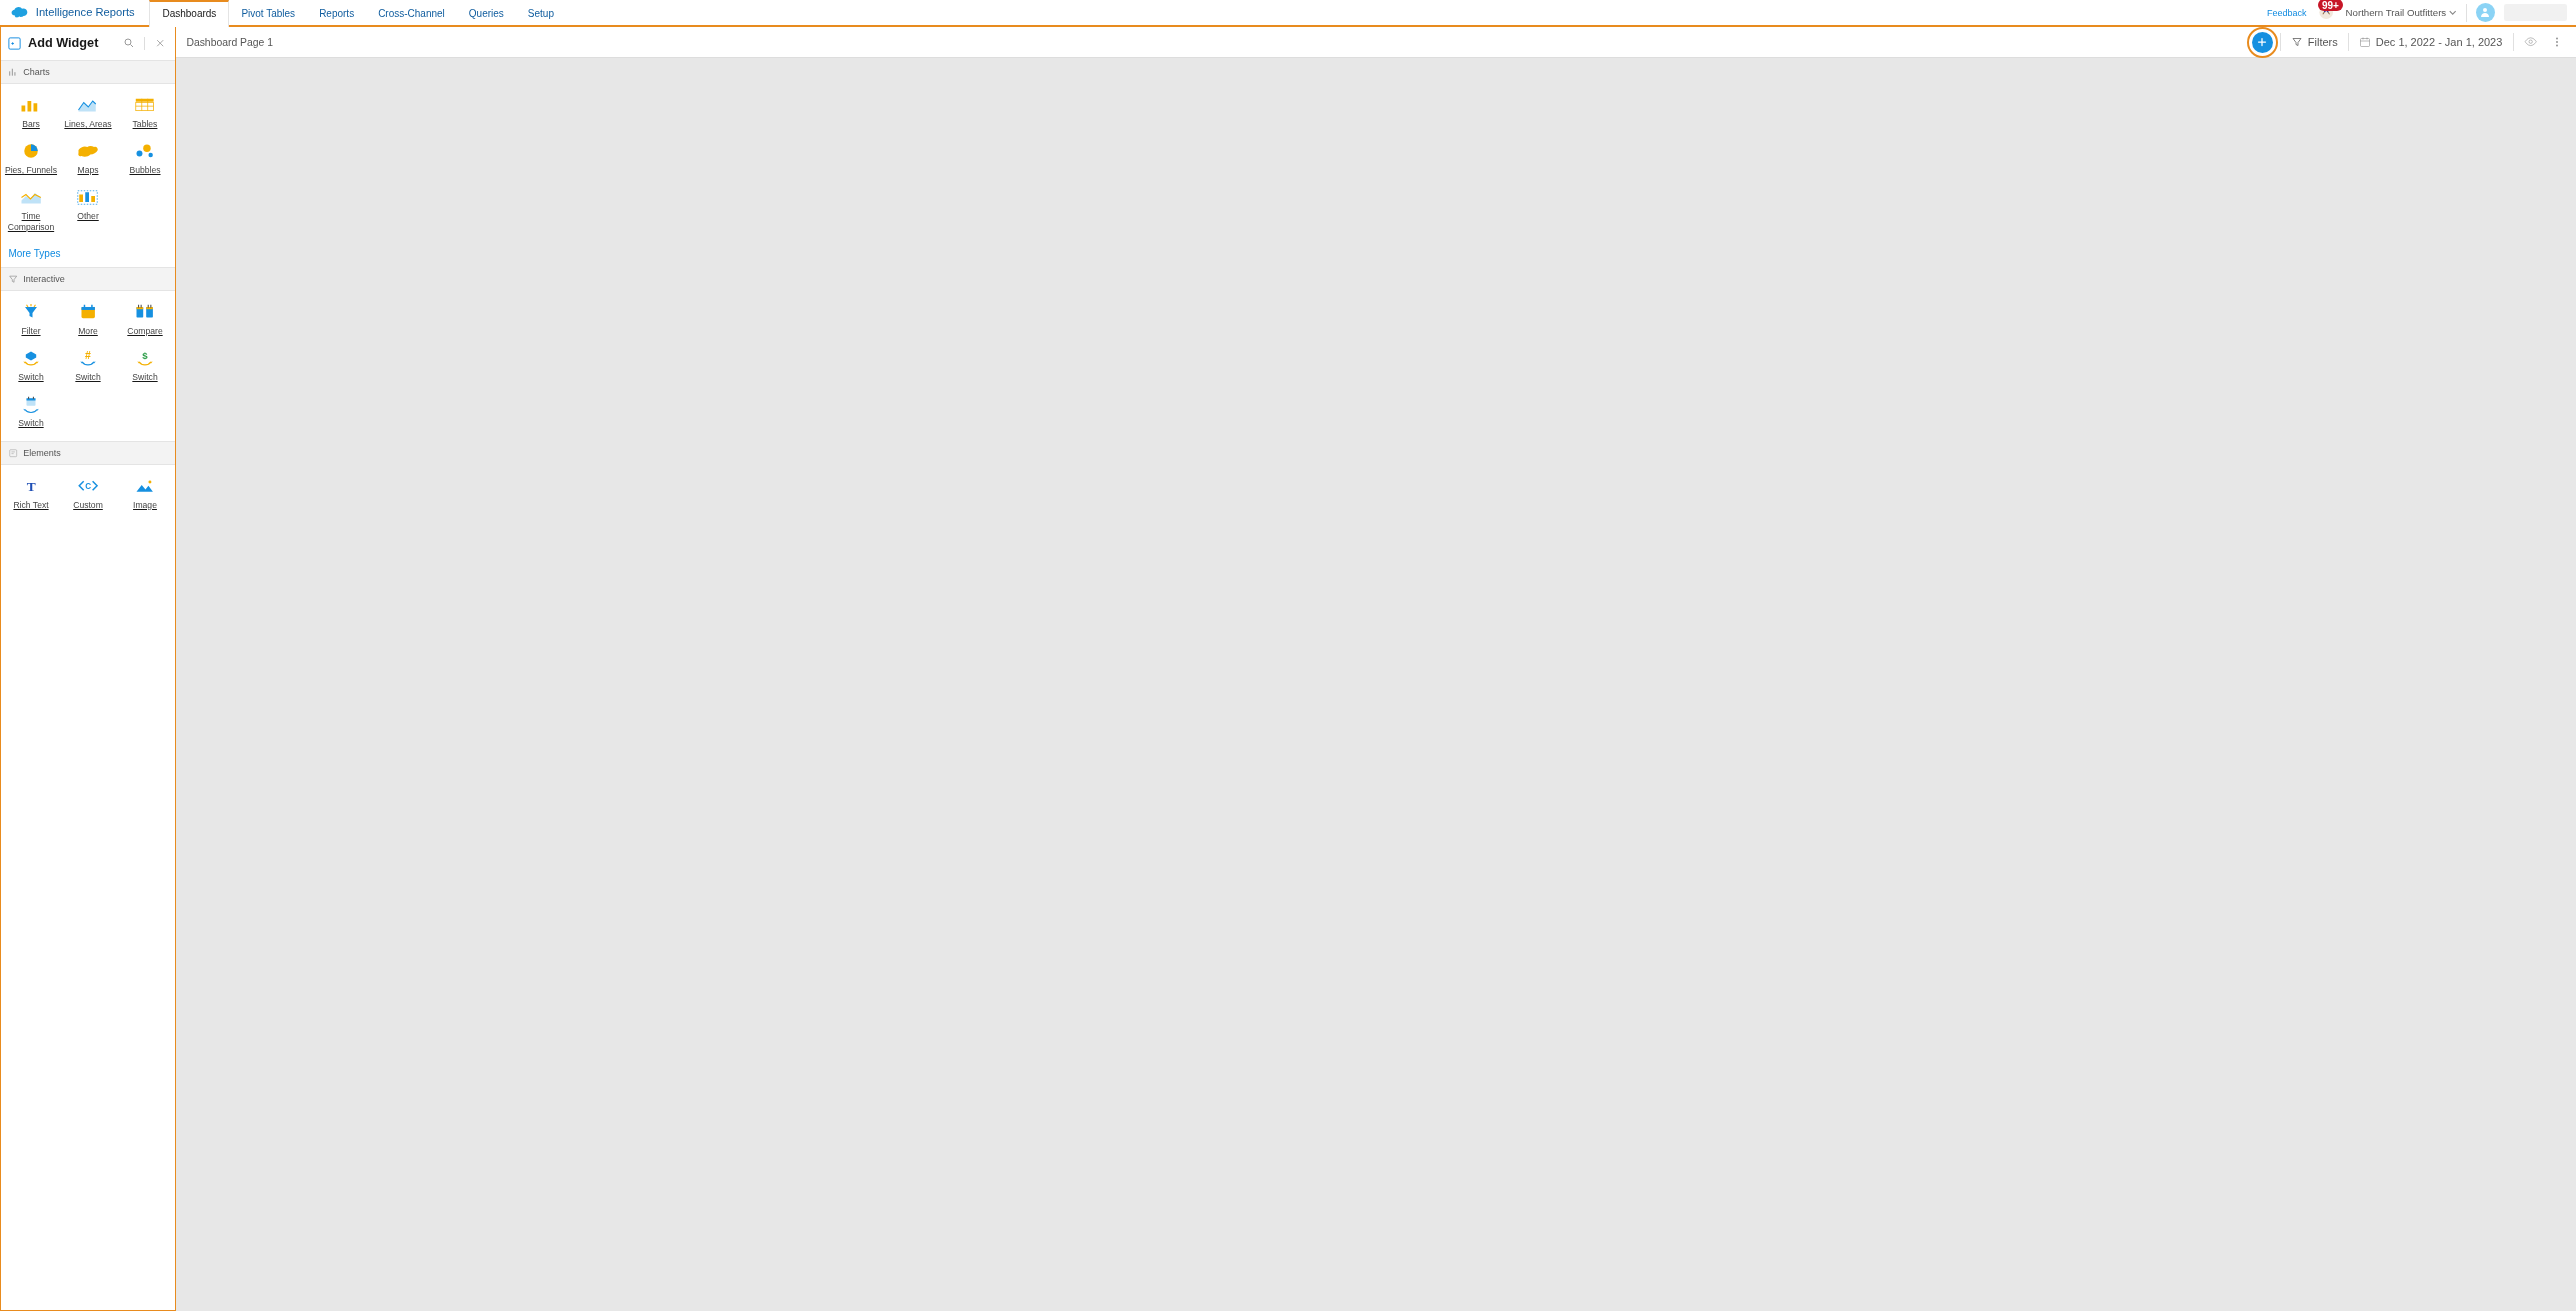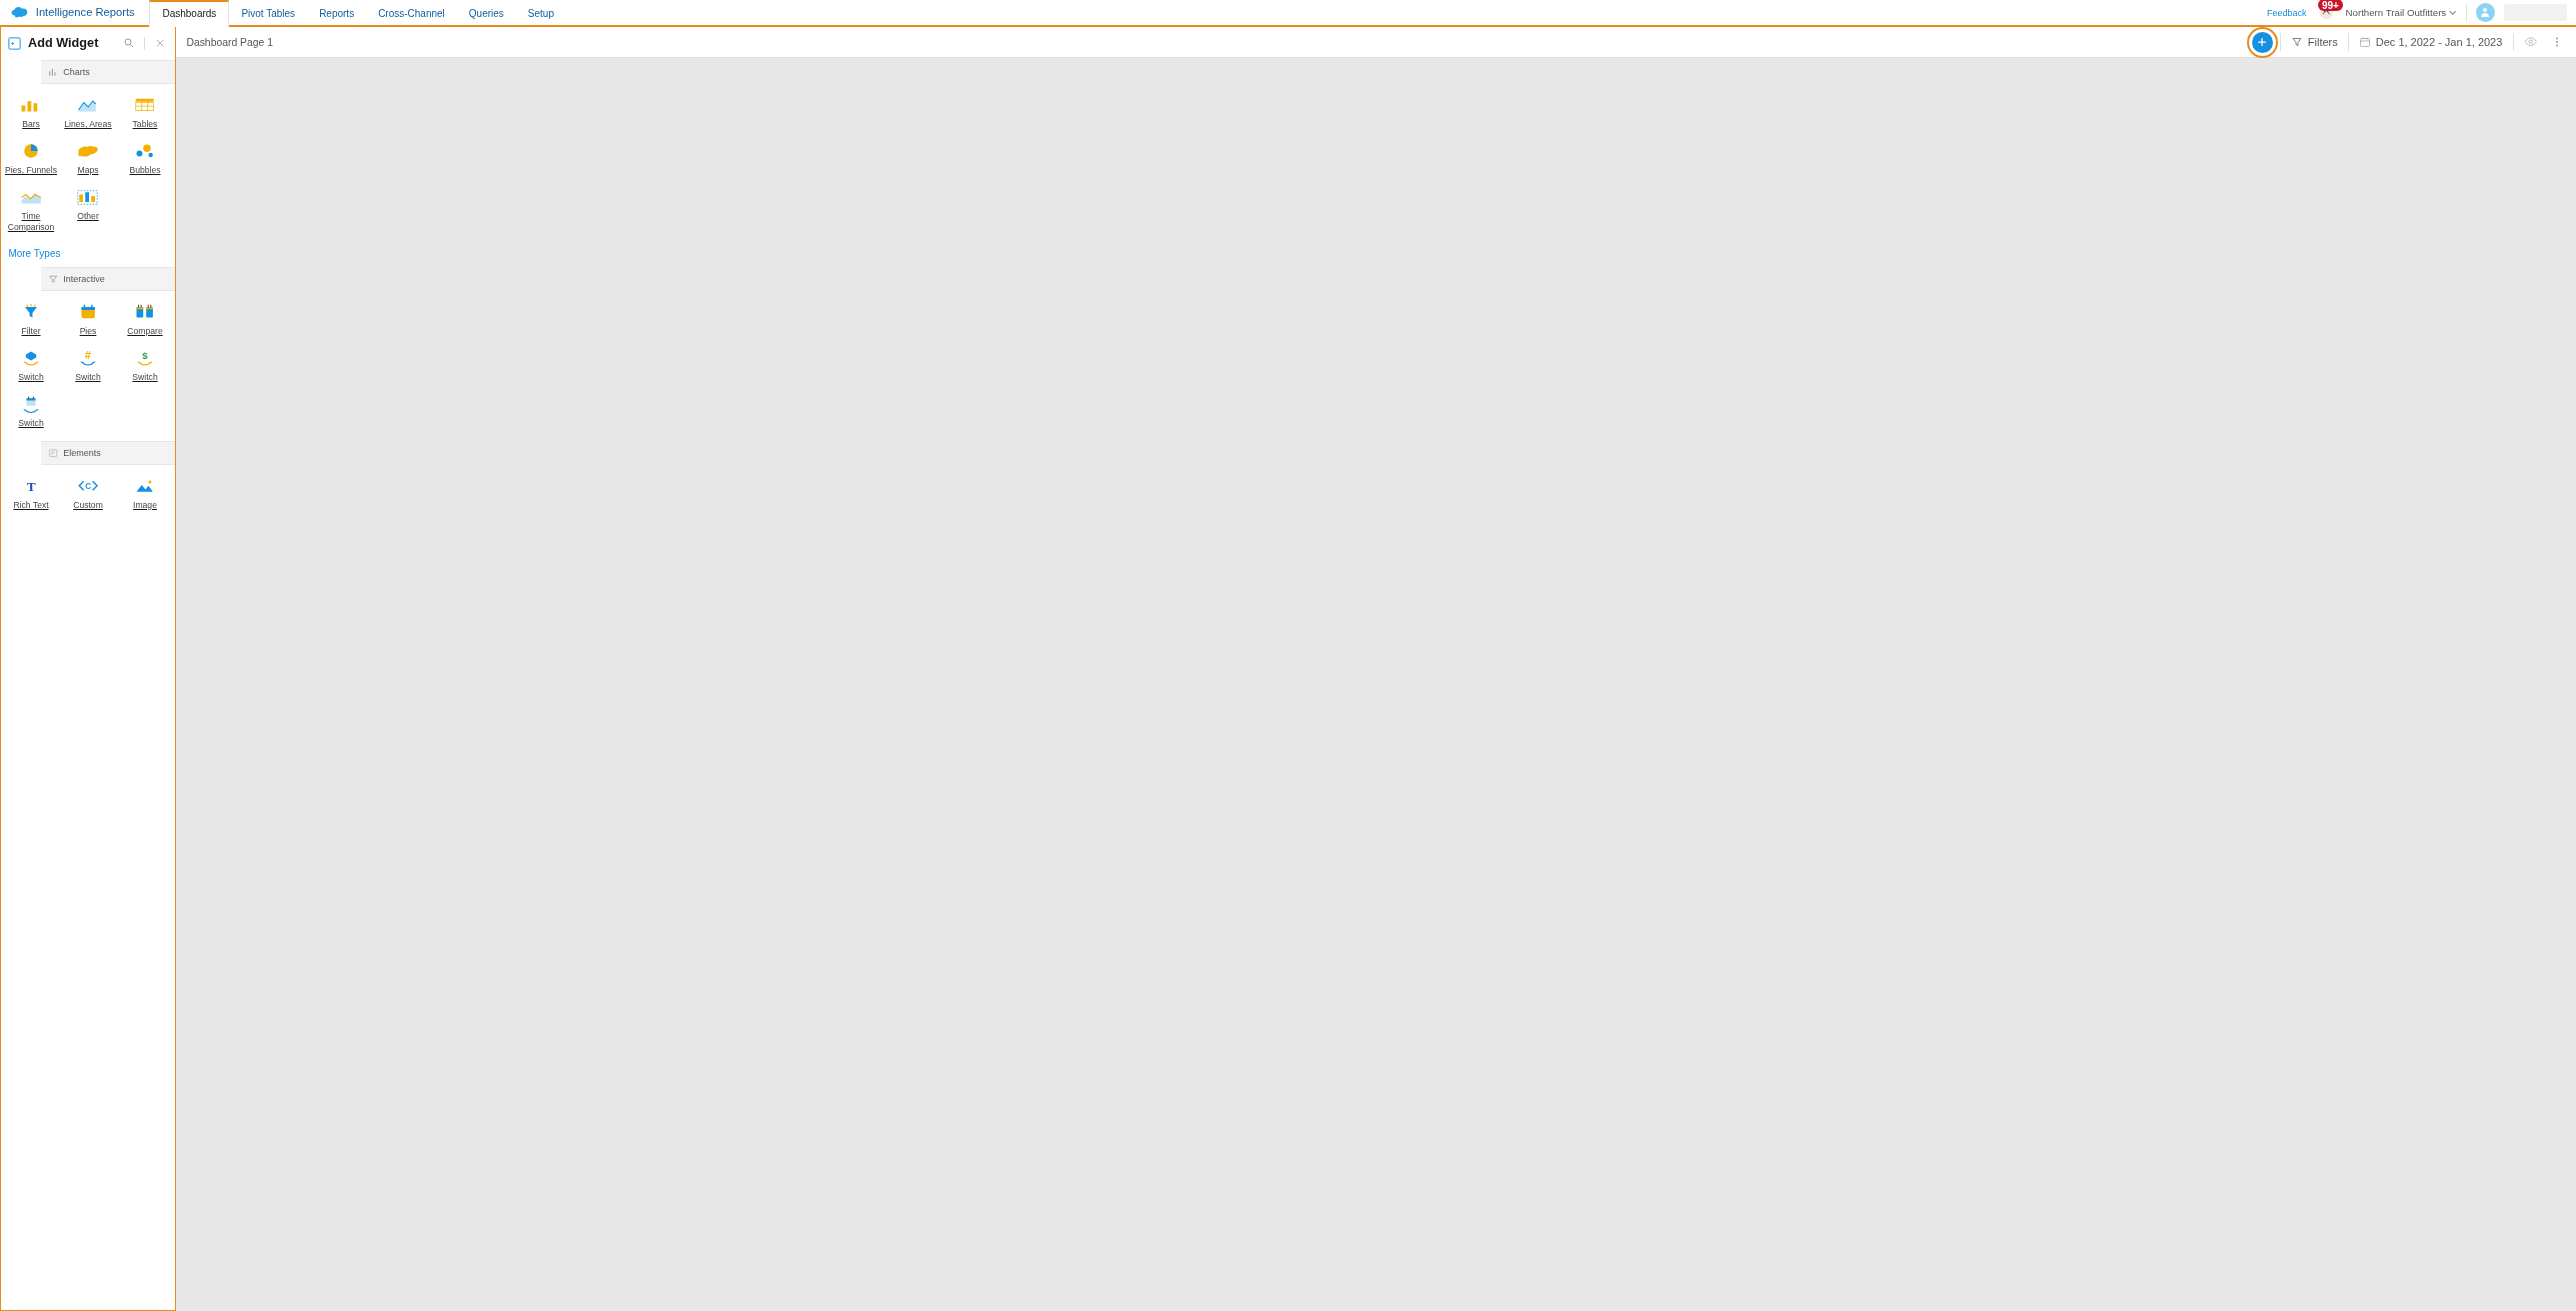--- a/index.html
+++ b/index.html
@@ -27,21 +27,21 @@
   .main { flex:1; display:flex; min-height:0; }
 
   
   .sidebar { width:176px; border-right:0.7px solid #ddd; display:flex; flex-direction:column; border:1.5px solid #e88b1e; border-top:none; }
   .sb-header { display:flex; align-items:center; gap:6px; padding:7.4px 6px; }
   .sb-title { font-size:12.7px; font-weight:600; flex:1; }
   .sb-header .iconbtn { width:18px; height:18px; display:flex; align-items:center; justify-content:center; color:#888; cursor:pointer; }
   .sep { width:0.7px; height:13.4px; background:#ddd; }
 
   .sb-body { overflow:auto; flex:1; }
-  .section-head { background:#f3f3f3; color:#555; font-size:9px; padding:6px 7.4px; display:flex; align-items:center; gap:4.5px; border-top:0.7px solid #e4e4e4; border-bottom:0.7px solid #e4e4e4;margin-left:40px; }
+  .section-head { background:#f3f3f3; color:#555; font-size:9px; padding:6px 7.4px; display:flex; align-items:center; gap:4.5px; border-top:0.7px solid #e4e4e4; border-bottom:0.7px solid #e4e4e4; }
   .grid { display:grid; grid-template-columns:repeat(3, 1fr); padding:6px 1.5px; gap:1.5px 0;text-decoration:underline; }
   .tile { display:flex; flex-direction:column; align-items:center; justify-content:flex-start; text-align:center; padding:6px 1.5px; cursor:pointer; }
   .tile .icon-box { width:22.3px; height:18px; display:flex; align-items:center; justify-content:center; margin-bottom:4.5px; }
   .tile .lbl { font-size:8.6px; color:#444; line-height:1.2; }
   .more-types { color:#0f8ae0; font-size:10px; padding:4.5px 7.4px 7.4px; cursor:pointer; }
 
   
   .content { flex:1; display:flex; flex-direction:column; background:#e7e7e7; }
   .content-toolbar { height:31px; background:#fff; border-bottom:0.7px solid #ddd; display:flex; align-items:center; padding:0 10.4px; }
   .page-name { color:#555; font-size:10.4px; }
@@ -240,21 +240,21 @@
         </div>
         <div class="tile">
           <span class="icon-box">
               <svg width="16.4" height="16.4" viewBox="0 0 22 22">
                 <rect x="2" y="4" width="18" height="15" rx="2" fill="#f4b000"></rect>
                 <rect x="2" y="4" width="18" height="4" fill="#1690e0"></rect>
                 <rect x="5" y="1" width="2" height="5" fill="#1690e0"></rect>
                 <rect x="15" y="1" width="2" height="5" fill="#1690e0"></rect>
               </svg>
             </span>
-          <span class="lbl">Pies</span>
+          <span class="lbl">More</span>
         </div>
         <div class="tile">
           <span class="icon-box">
               <svg width="19.4" height="16.4" viewBox="0 0 26 22">
                 <rect x="2" y="4" width="9" height="14" rx="1" fill="#1690e0"></rect>
                 <rect x="15" y="4" width="9" height="14" rx="1" fill="#1690e0"></rect>
                 <rect x="2" y="4" width="9" height="3" fill="#f4b000"></rect>
                 <rect x="15" y="4" width="9" height="3" fill="#f4b000"></rect>
                 <rect x="4" y="1" width="1.5" height="4" fill="#555"></rect>
                 <rect x="7.5" y="1" width="1.5" height="4" fill="#555"></rect>

